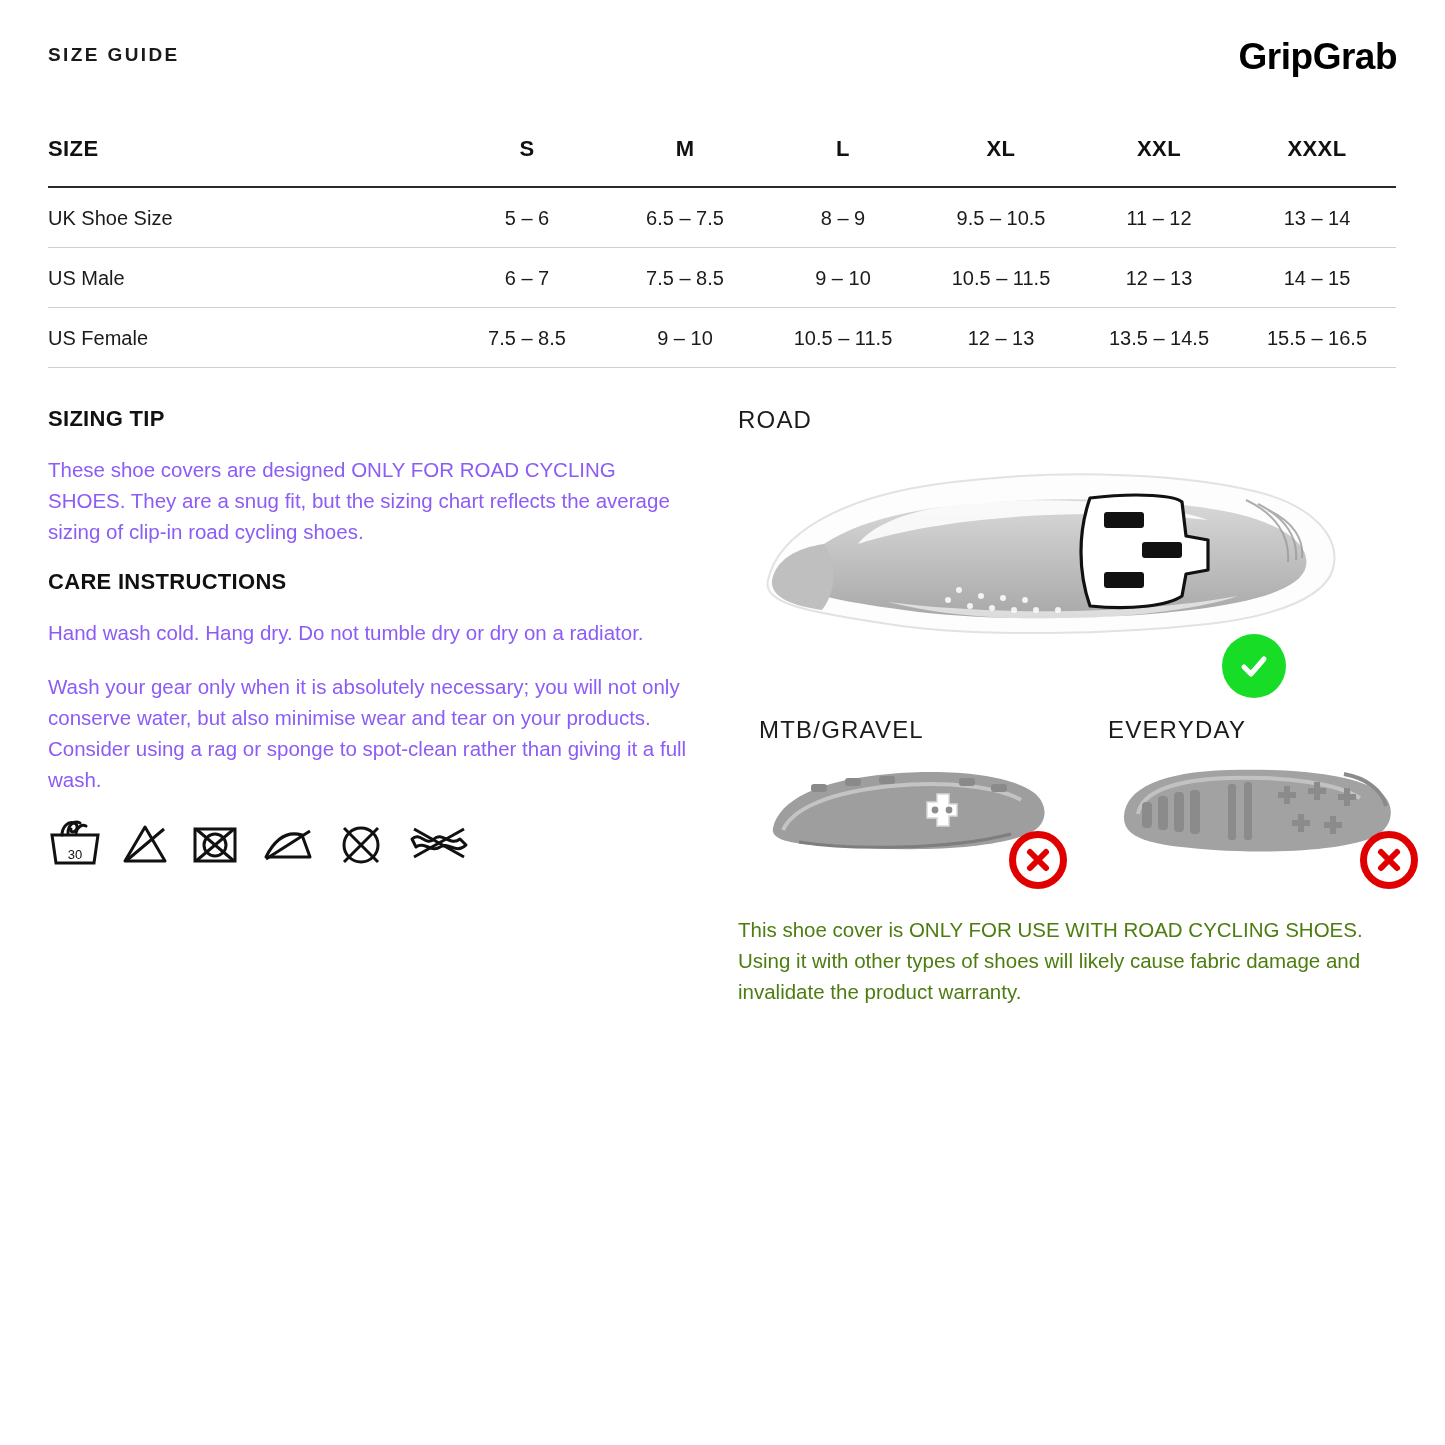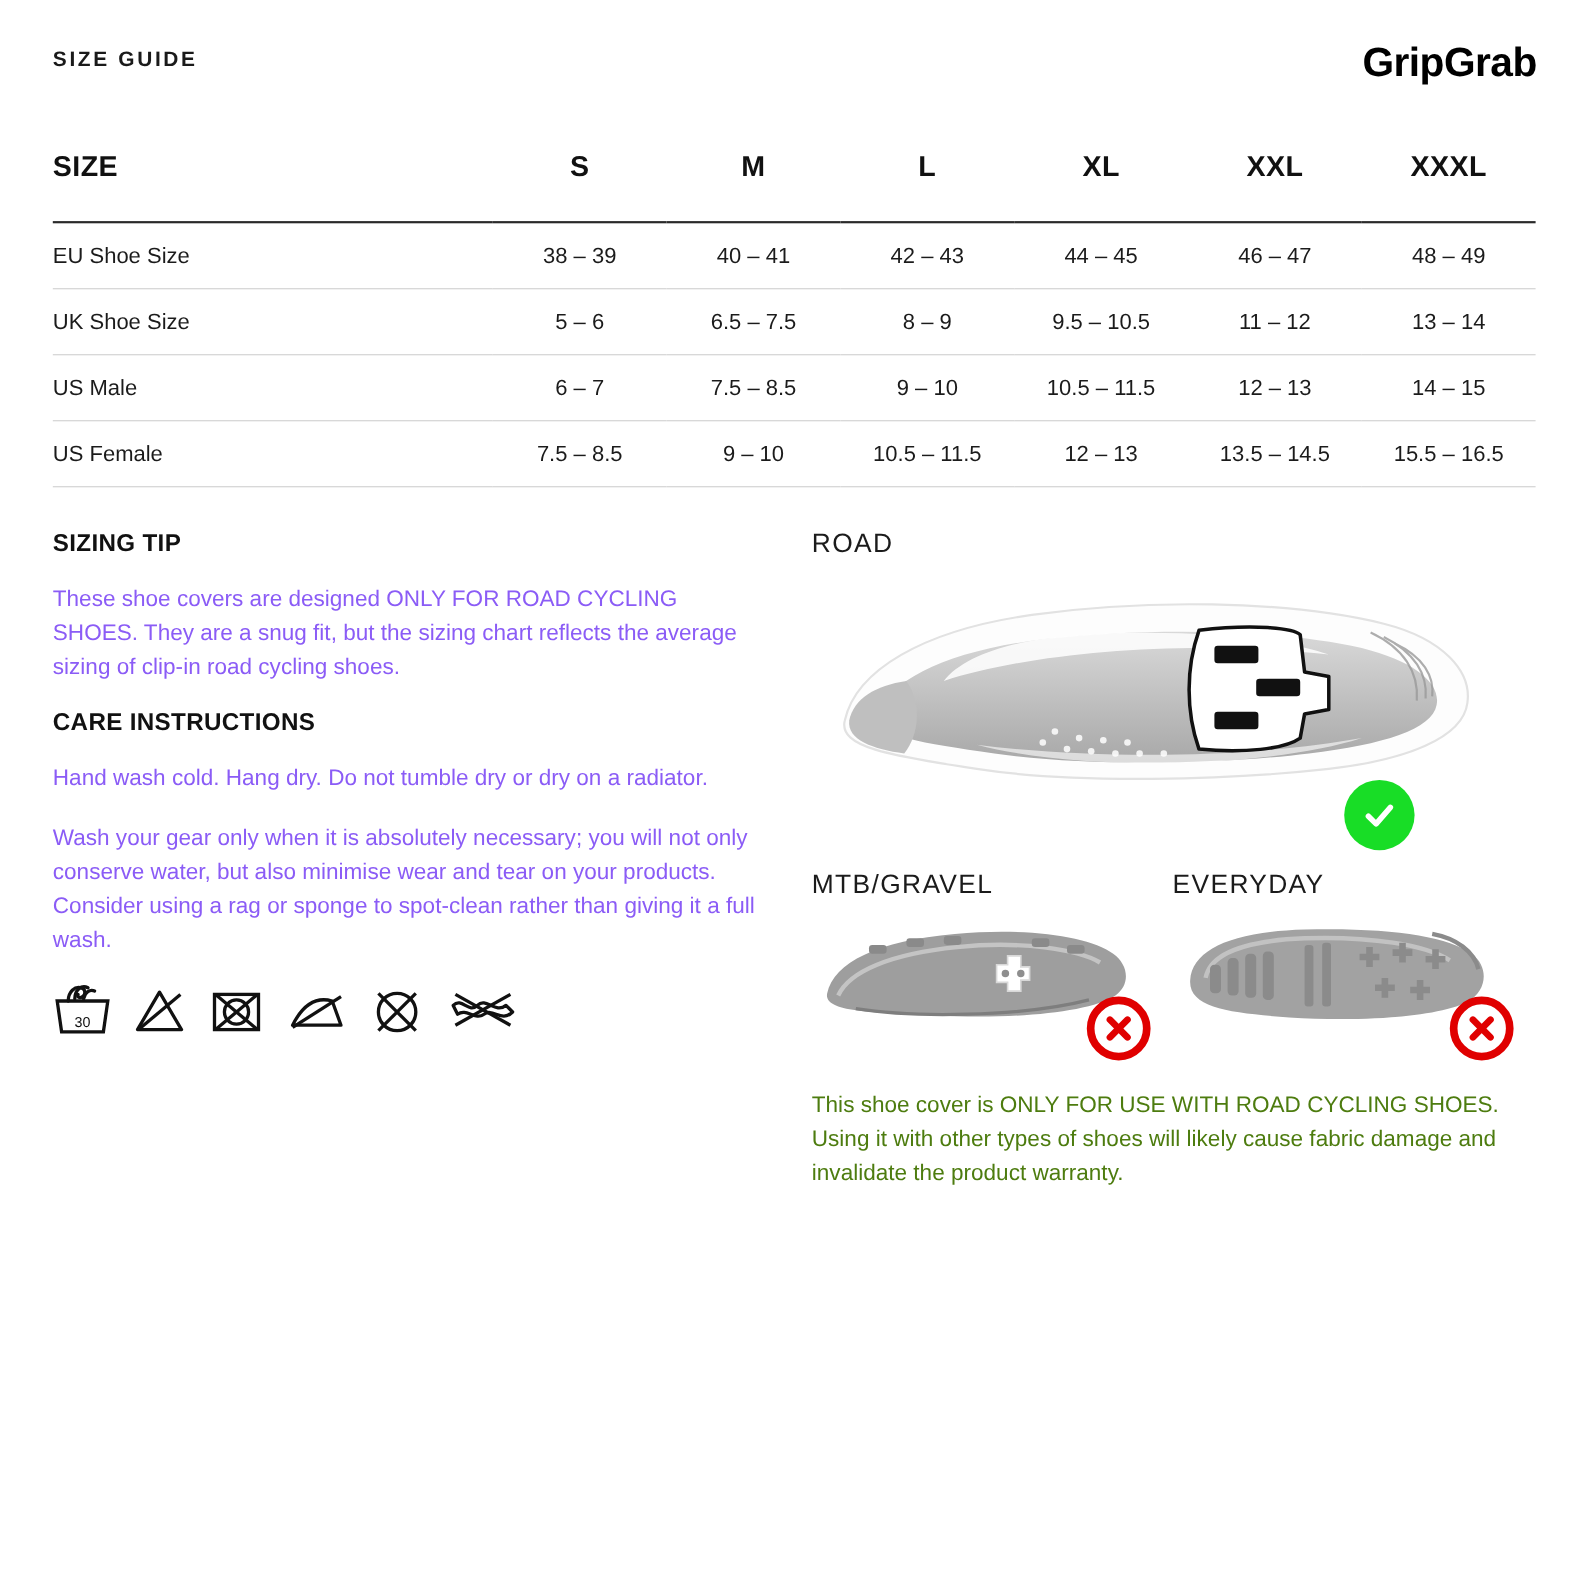--- a/index.html
+++ b/index.html
@@ -59,23 +59,23 @@
     border-collapse: collapse;
     margin-top: 46px;
     table-layout: fixed;
   }
   table.size-table th,
   table.size-table td {
     padding: 0;
     border: none;
   }
   table.size-table thead th {
-    font-size: 26px;
+    font-size: 22px;
     font-weight: 700;
-    padding-bottom: 34px;
+    padding-bottom: 24px;
     letter-spacing: 0.4px;
   }
   table.size-table thead th.label-col {
     text-align: left;
   }
   table.size-table thead th.size-col {
     text-align: center;
   }
   table.size-table thead tr {
     border-bottom: 2px solid #2a2a2a;
@@ -166,21 +166,21 @@
     width: 58px; height: 58px;
     background: #ffffff;
     border: 7px solid #e00000;
     box-sizing: border-box;
   }
   .small-row {
     display: flex;
     gap: 28px;
     margin-top: 26px;
   }
-  .small-block { position: relative; width: 300px; }
+  .small-block { position: relative; width: 300px; margin-left: 21px; }
   .small-art { position: relative; width: 300px; height: 135px; }
   .note-text {
     font-size: 20.5px;
     line-height: 1.5;
     color: #4d7c0f;
     margin-top: 30px;
   }
 </style>
 </head>
 <body>
@@ -208,29 +208,20 @@
         <th class="label-col">SIZE</th>
         <th class="size-col">S</th>
         <th class="size-col">M</th>
         <th class="size-col">L</th>
         <th class="size-col">XL</th>
         <th class="size-col">XXL</th>
         <th class="size-col">XXXL</th>
       </tr>
     </thead>
     <tbody>
-      <tr>
-        <td class="label-col">EU Shoe Size</td>
-        <td class="size-col">38 – 39</td>
-        <td class="size-col">40 – 41</td>
-        <td class="size-col">42 – 43</td>
-        <td class="size-col">44 – 45</td>
-        <td class="size-col">46 – 47</td>
-        <td class="size-col">48 – 49</td>
-      </tr>
       <tr>
         <td class="label-col">UK Shoe Size</td>
         <td class="size-col">5 – 6</td>
         <td class="size-col">6.5 – 7.5</td>
         <td class="size-col">8 – 9</td>
         <td class="size-col">9.5 – 10.5</td>
         <td class="size-col">11 – 12</td>
         <td class="size-col">13 – 14</td>
       </tr>
       <tr>

